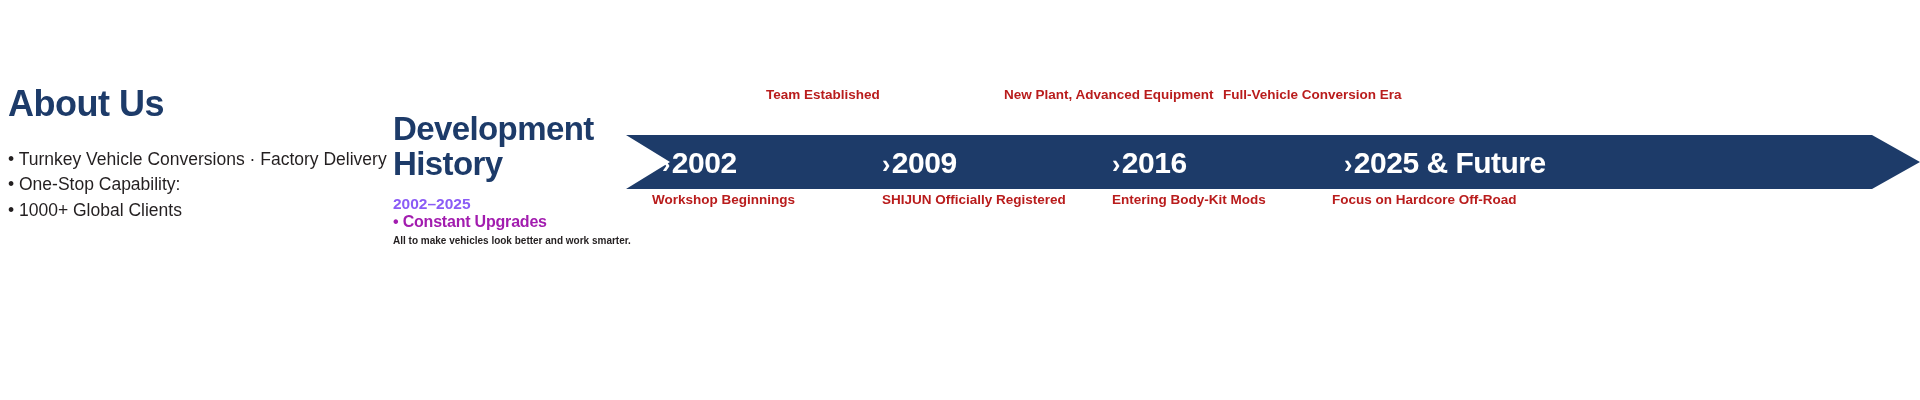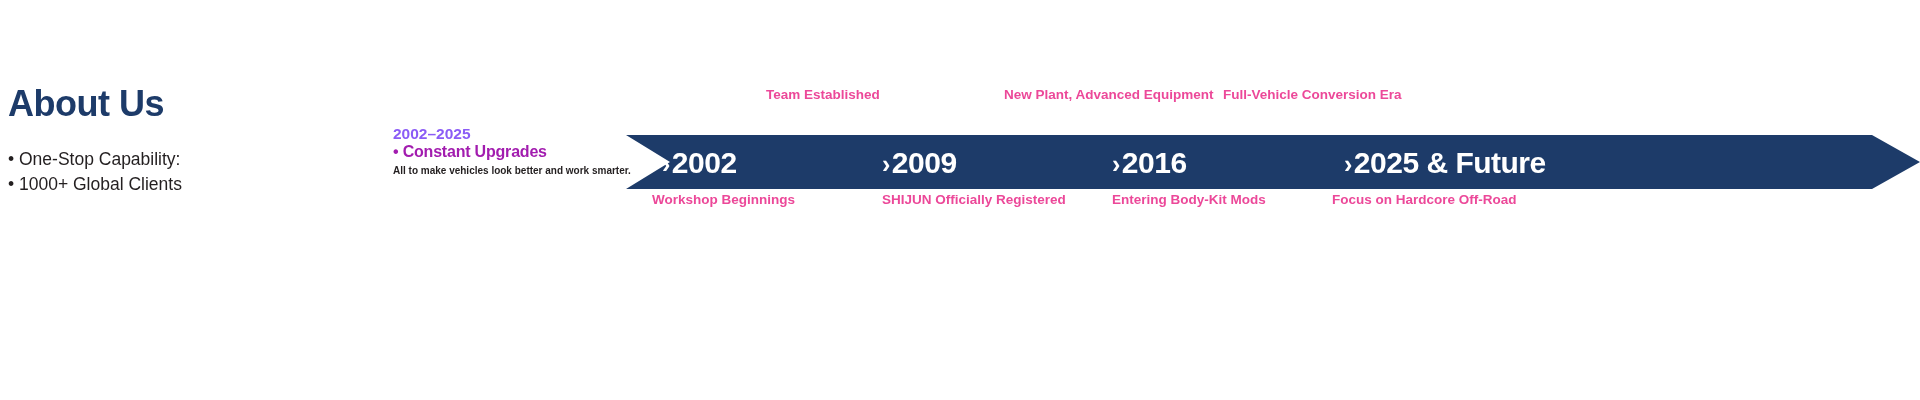--- a/index.html
+++ b/index.html
@@ -52,46 +52,51 @@
   
   .timeline {
     position:absolute; left:626px; top:0; width:1294px; height:400px;
   }
   
   .band-svg { position:absolute; left:0; top:135px; }
 
   .tick { position:absolute; }
   .tick .caption {
     position:absolute; white-space:nowrap;
-    font-size:13.5px; font-weight:bold; color:#ec4899;
+    font-size:13.5px; font-weight:bold; color:#b91c1c;
   }
   .tick .year {
     position:absolute; white-space:nowrap;
     font-size:30px; font-weight:bold; color:#ffffff;
     letter-spacing:-0.5px;
   }
   .tick .chev {
     display:inline-block; margin-right:2px;
     font-size:25px; font-weight:bold; color:#ffffff;
   }
 </style>
 </head>
 <body>
 
 <div id="root">
 
   <section class="about">
     <h1 class="about-title">About Us</h1>
     <div class="about-list">
+      <div class="about-li">• Turnkey Vehicle Conversions · Factory Delivery</div>
       <div class="about-li">• One-Stop Capability:</div>
       <div class="about-li">• 1000+ Global Clients</div>
     </div>
   </section>
 
   <section class="dev">
+    <div class="dev-title">
+      <div>Development</div>
+      <div>History</div>
+    </div>
     <div class="dev-range">2002–2025</div>
     <div class="dev-sub">• Constant Upgrades</div>
     <div class="dev-note">All to make vehicles look better and work smarter.</div>
   </section>
 
   <section class="timeline">
 
     <svg class="band-svg" width="1294" height="54" viewBox="0 0 1294 54">
       <path id="band-path" d="M0,0 L1246,0 L1294,27 L1246,54 L0,54 L44,27 Z" fill="#1d3b69"></path>
     </svg>

